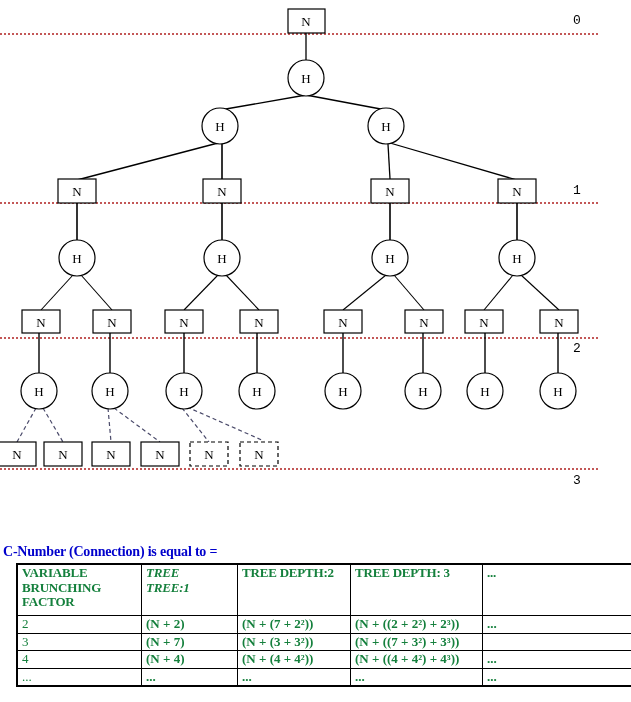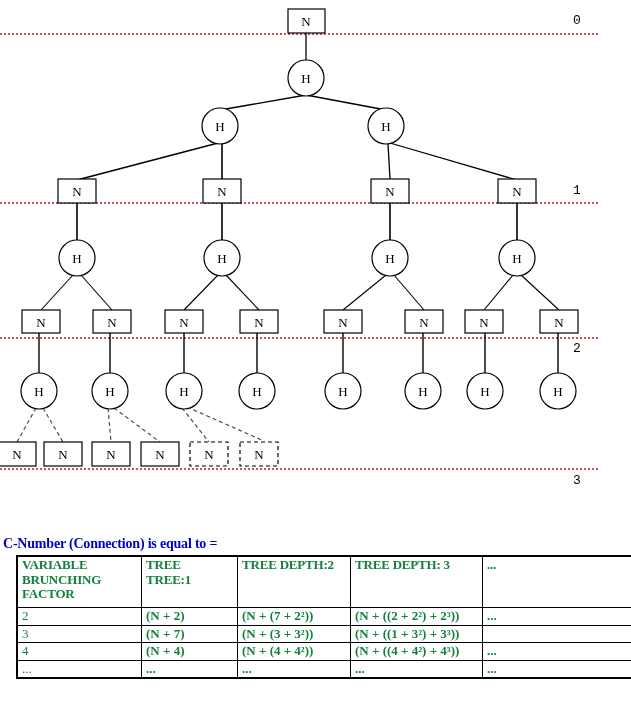--- a/index.html
+++ b/index.html
@@ -35,21 +35,21 @@
     position: absolute;
     left: 0;
     top: 520px;
     width: 631px;
   }
   #table-caption {
     font-family: "Liberation Serif", serif;
     font-size: 14px;
     font-weight: bold;
     color: #0000cc;
-    margin: 16px 0 3px 3px;
+    margin: 24px 0 3px 3px;
     letter-spacing: -0.2px;
   }
   table.c-table {
     border-collapse: collapse;
     border: 2px solid #000000;
     margin-left: 16px;
     width: 586px;
     table-layout: fixed;
     background: #ffffff;
   }
@@ -62,21 +62,21 @@
     font-size: 13px;
     color: #15803d;
     line-height: 1.12;
   }
   table.c-table th {
     font-weight: bold;
     font-size: 13px;
     letter-spacing: -0.2px;
   }
   table.c-table th.col-hdr-0 { width: 115px; height: 48px; }
-  table.c-table th.col-hdr-1 { width: 87px; }
+  table.c-table th.col-hdr-1 { width: 87px; font-style: italic; }
   table.c-table th.col-hdr-2 { width: 104px; margin-top: 16px; }
   table.c-table th.col-hdr-3 { width: 123px; margin-left: 38px; }
   table.c-table th.col-hdr-4 { width: 155px; }
   td.formula {
     color: #0000cc;
     font-weight: bold;
     font-size: 13px;
     margin-left: 13px;
   }
   td.plain {
@@ -331,21 +331,21 @@
         <td class="plain">2</td>
         <td class="formula">(N + 2)</td>
         <td class="formula">(N + (7 + 2²))</td>
         <td class="formula">(N + ((2 + 2²) + 2³))</td>
         <td class="ellipsis-blue">...</td>
       </tr>
       <tr>
         <td class="plain">3</td>
         <td class="formula">(N + 7)</td>
         <td class="formula">(N + (3 + 3²))</td>
-        <td class="formula">(N + ((1 + 3²) + 3³))</td>
+        <td class="formula">(N + ((7 + 3²) + 3³))</td>
         <td class="ellipsis-blue"></td>
       </tr>
       <tr>
         <td class="plain">4</td>
         <td class="formula">(N + 4)</td>
         <td class="formula">(N + (4 + 4²))</td>
         <td class="formula">(N + ((4 + 4²) + 4³))</td>
         <td class="ellipsis-blue">...</td>
       </tr>
       <tr>

